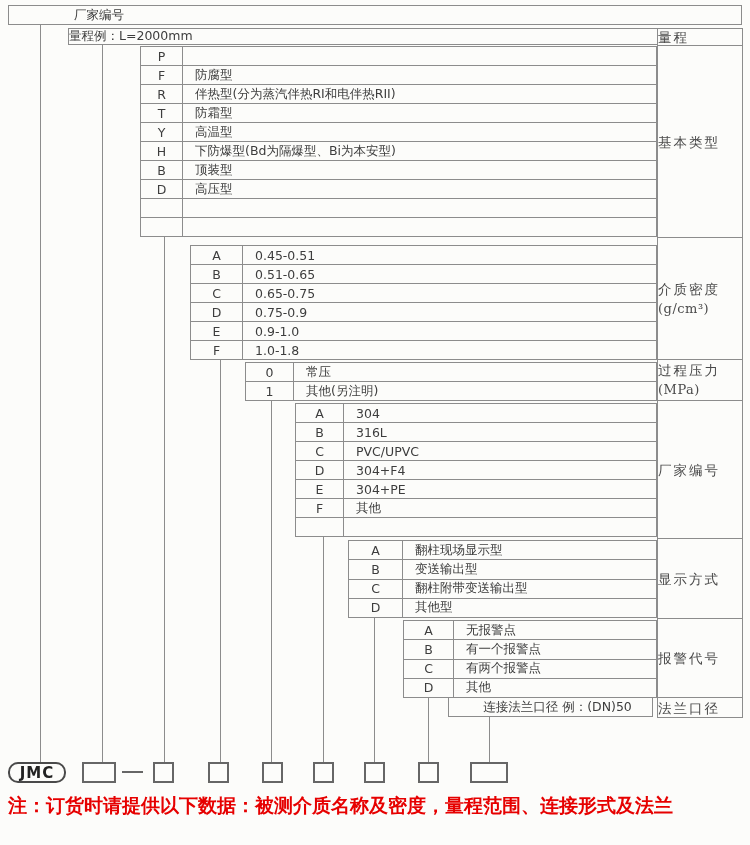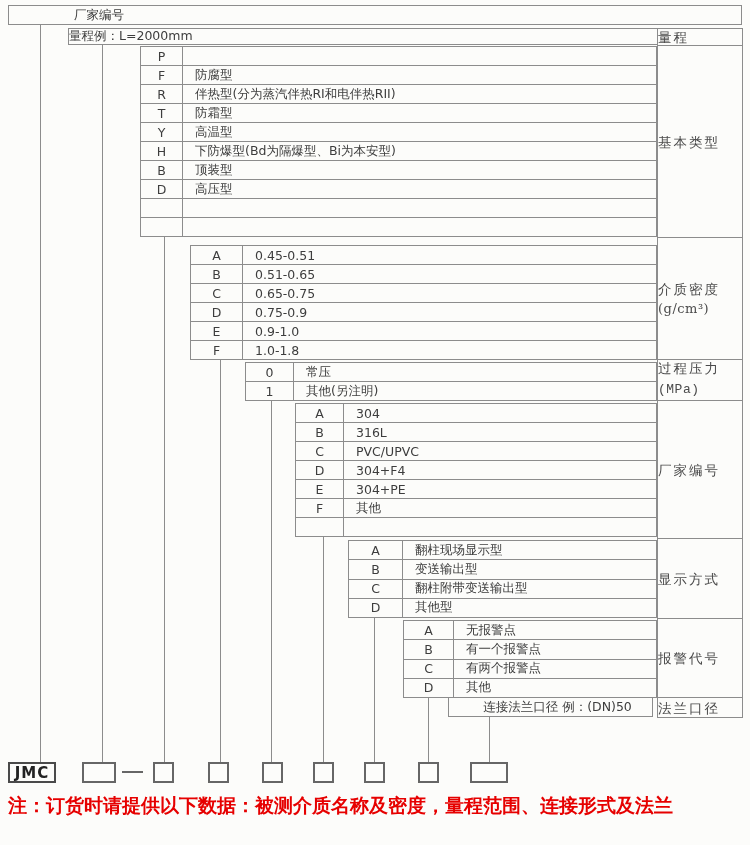--- a/index.html
+++ b/index.html
@@ -236,21 +236,21 @@
     <div class="side-cell" style="height:17px;">
       <span>量程</span>
     </div>
     <div class="side-cell" style="height:192px;">
       <span>基本类型</span>
     </div>
     <div class="side-cell" style="height:122px;">
       <span>介质密度</span>
       <span class="side-sub">(g/cm³)</span>
     </div>
-    <div class="side-cell" style="height:41px;font-family:Liberation Mono, monospace;">
+    <div class="side-cell" style="height:41px;">
       <span>过程压力</span>
       <span class="side-sub">(MPa)</span>
     </div>
     <div class="side-cell" style="height:138px;">
       <span>厂家编号</span>
     </div>
     <div class="side-cell" style="height:80px;">
       <span>显示方式</span>
     </div>
     <div class="side-cell" style="height:79px;">
@@ -264,21 +264,21 @@
   <div class="vline" style="left:40px;top:25px;height:738px;"></div>
   <div class="vline" style="left:102px;top:45px;height:718px;"></div>
   <div class="vline" style="left:164px;top:237px;height:526px;"></div>
   <div class="vline" style="left:220px;top:360px;height:403px;"></div>
   <div class="vline" style="left:271px;top:401px;height:362px;"></div>
   <div class="vline" style="left:323px;top:537px;height:226px;"></div>
   <div class="vline" style="left:374px;top:618px;height:145px;"></div>
   <div class="vline" style="left:428px;top:698px;height:65px;"></div>
   <div class="vline" style="left:489px;top:717px;height:46px;"></div>
 
-  <div class="cbox jmc" style="left:8px;width:48px;">
+  <div class="cbox jmc" style="left:8px;width:58px;border-radius:10px;">
     <span>JMC</span>
   </div>
   <div class="cbox" style="left:82px;width:34px;"></div>
   <div class="dash" style="left:122px;width:21px;"></div>
   <div class="cbox" style="left:153px;width:21px;"></div>
   <div class="cbox" style="left:208px;width:21px;"></div>
   <div class="cbox" style="left:262px;width:21px;"></div>
   <div class="cbox" style="left:313px;width:21px;"></div>
   <div class="cbox" style="left:364px;width:21px;"></div>
   <div class="cbox" style="left:418px;width:21px;"></div>

